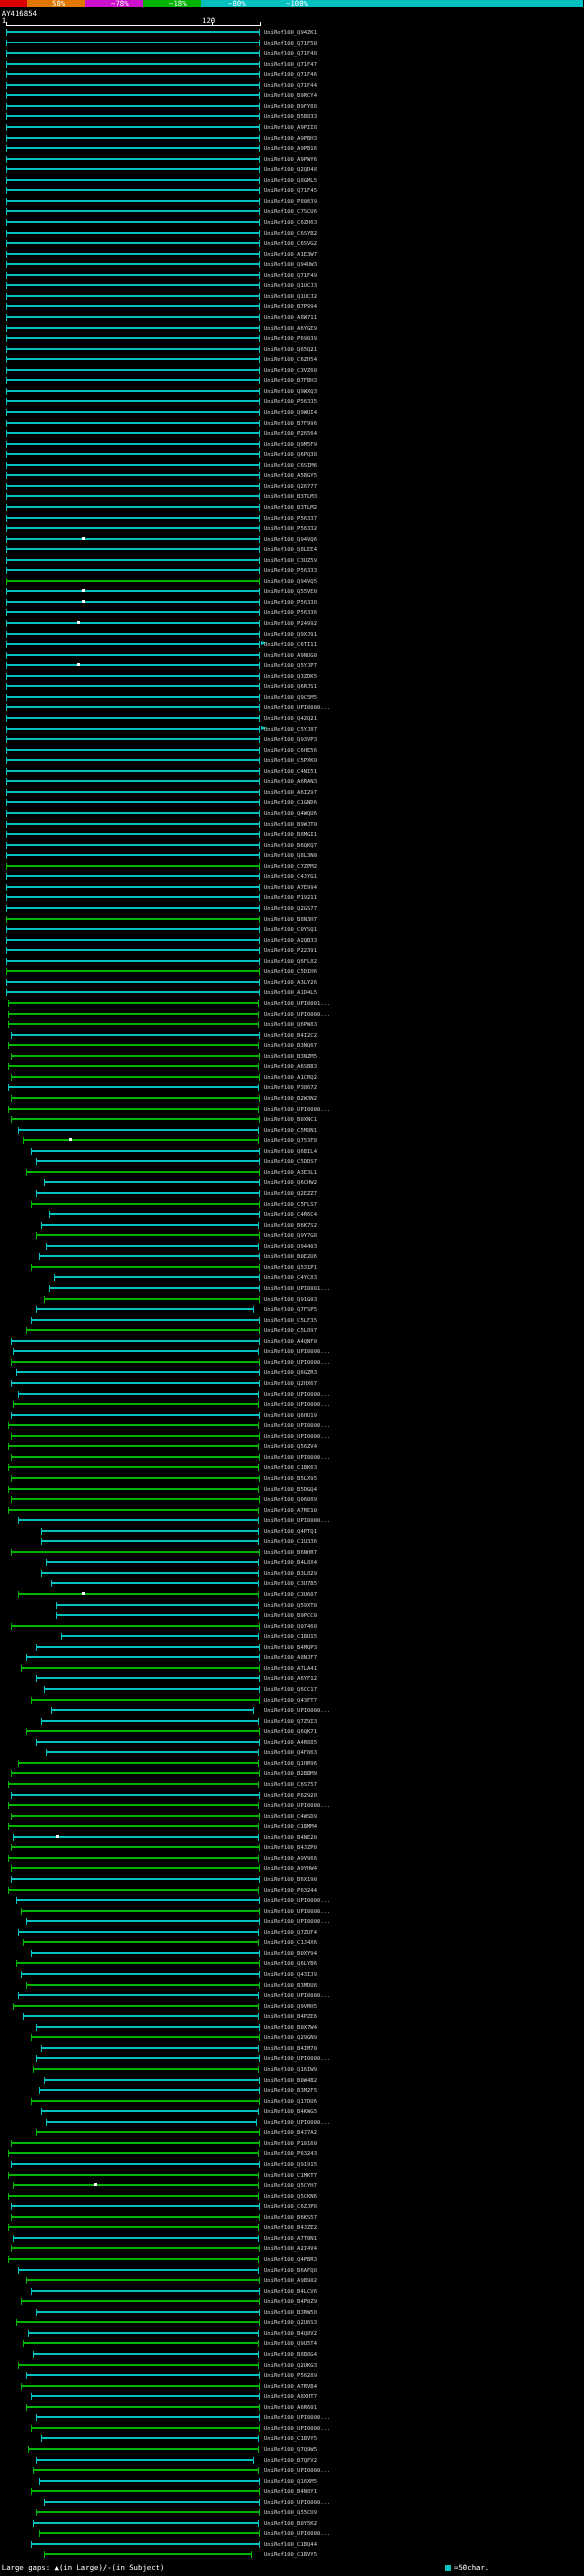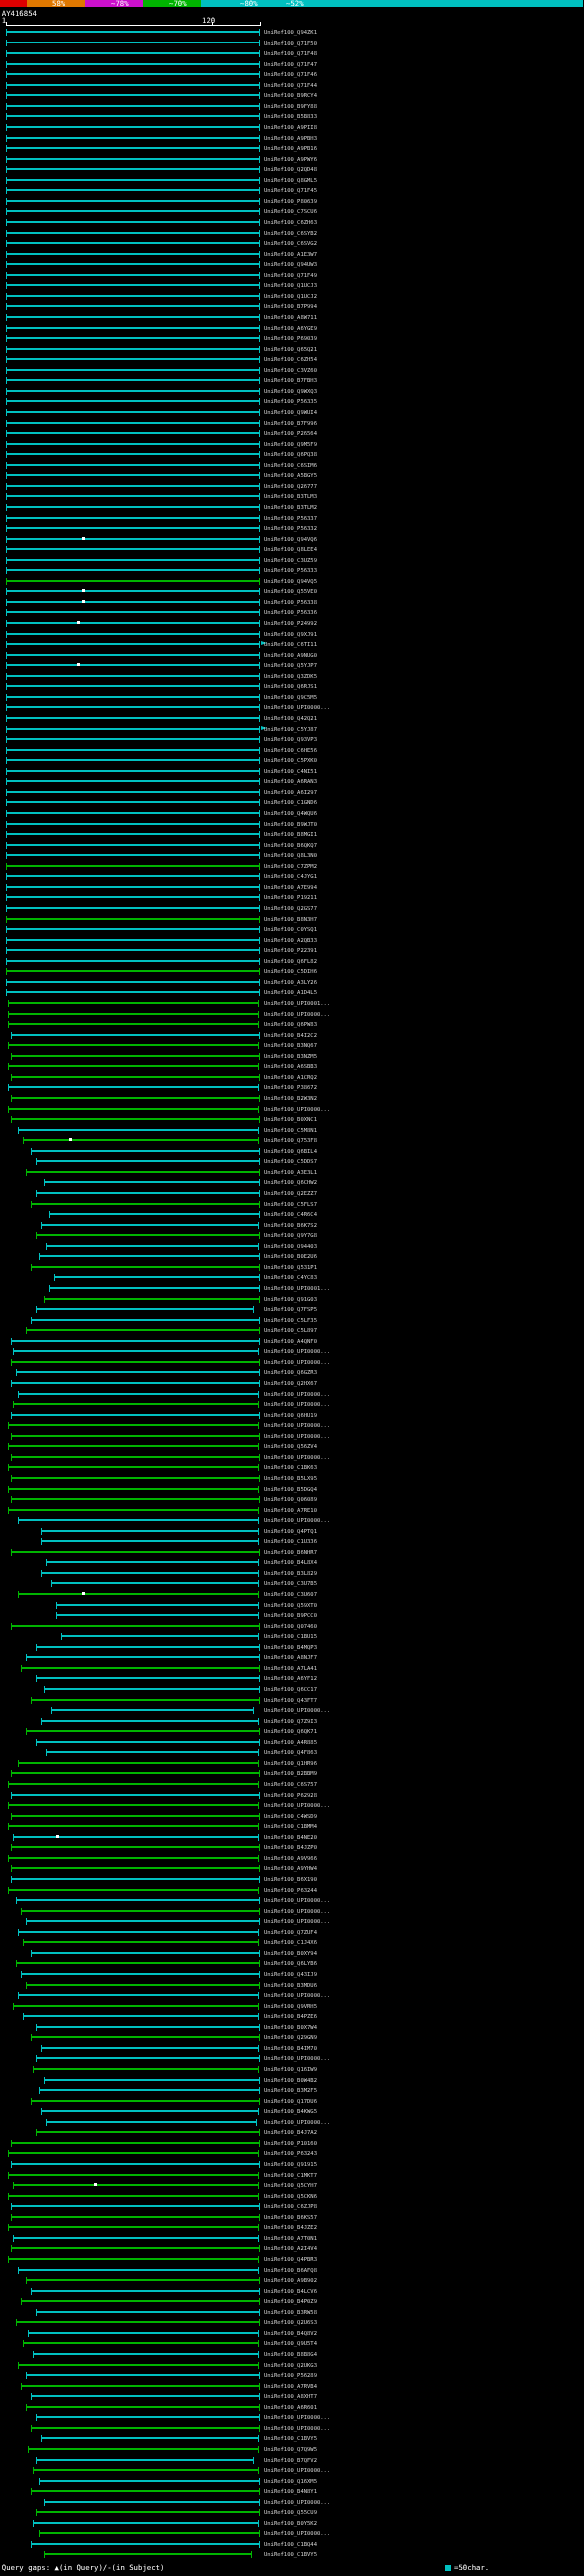--- a/index.html
+++ b/index.html
@@ -37,23 +37,23 @@
 <body>
 
 <div class="key">
     <div class="key-seg" style="width: 27.4px; background: rgb(221, 0, 0);"></div>
     <div class="key-seg" style="width: 58px; background: rgb(224, 120, 0);"></div>
     <div class="key-seg" style="width: 58px; background: rgb(204, 16, 204);"></div>
     <div class="key-seg" style="width: 58px; background: rgb(0, 180, 0);"></div>
     <div class="key-seg" style="width: 382px; background: rgb(0, 192, 192);"></div>
     <span class="key-label" style="left: 52px;">58%</span>
     <span class="key-label" style="left: 111px;">~78%</span>
-    <span class="key-label" style="left: 169px;">~70%</span>
-    <span class="key-label" style="left: 228px; margin-left: 12px;">~80%</span>
-    <span class="key-label" style="left: 286px;">~52%</span>
+    <span class="key-label" style="left: 169px;">~18%</span>
+    <span class="key-label" style="left: 228px;">~80%</span>
+    <span class="key-label" style="left: 286px;">~100%</span>
   </div>
 
 <div class="query-title">AY416854</div>
 
 <div class="ruler">
   <span class="ruler-label" style="left:1.8px">1</span>
   <span class="ruler-label" style="left:202px">120</span>
   <div class="ruler-line"></div>
   <div class="ruler-tick" style="left:5.5px"></div>
   <div class="ruler-tick" style="left:212px"></div>
@@ -1028,16 +1028,16 @@
       <div class="bar bar-c" style="left: 31px; width: 229px;"></div>
       <div class="hit-label">UniRef100_C1BQ44</div>
     </div>
     <div class="hit-row" style="top: 2522px;">
       <div class="bar bar-g" style="left: 44px; width: 208px;"></div>
       <div class="hit-label">UniRef100_C1BVY5</div>
     </div>
   </div>
 
 <div class="legend">
-  <span class="legend-left">Query gaps: ▲(in Query)/-(in Subject)</span>
+  <span class="legend-left">Large gaps: ▲(in Large)/-(in Subject)</span>
   <span class="legend-right"><span class="scale-block"></span><span>=50char.</span></span>
 </div>
 
 
 </body></html>

